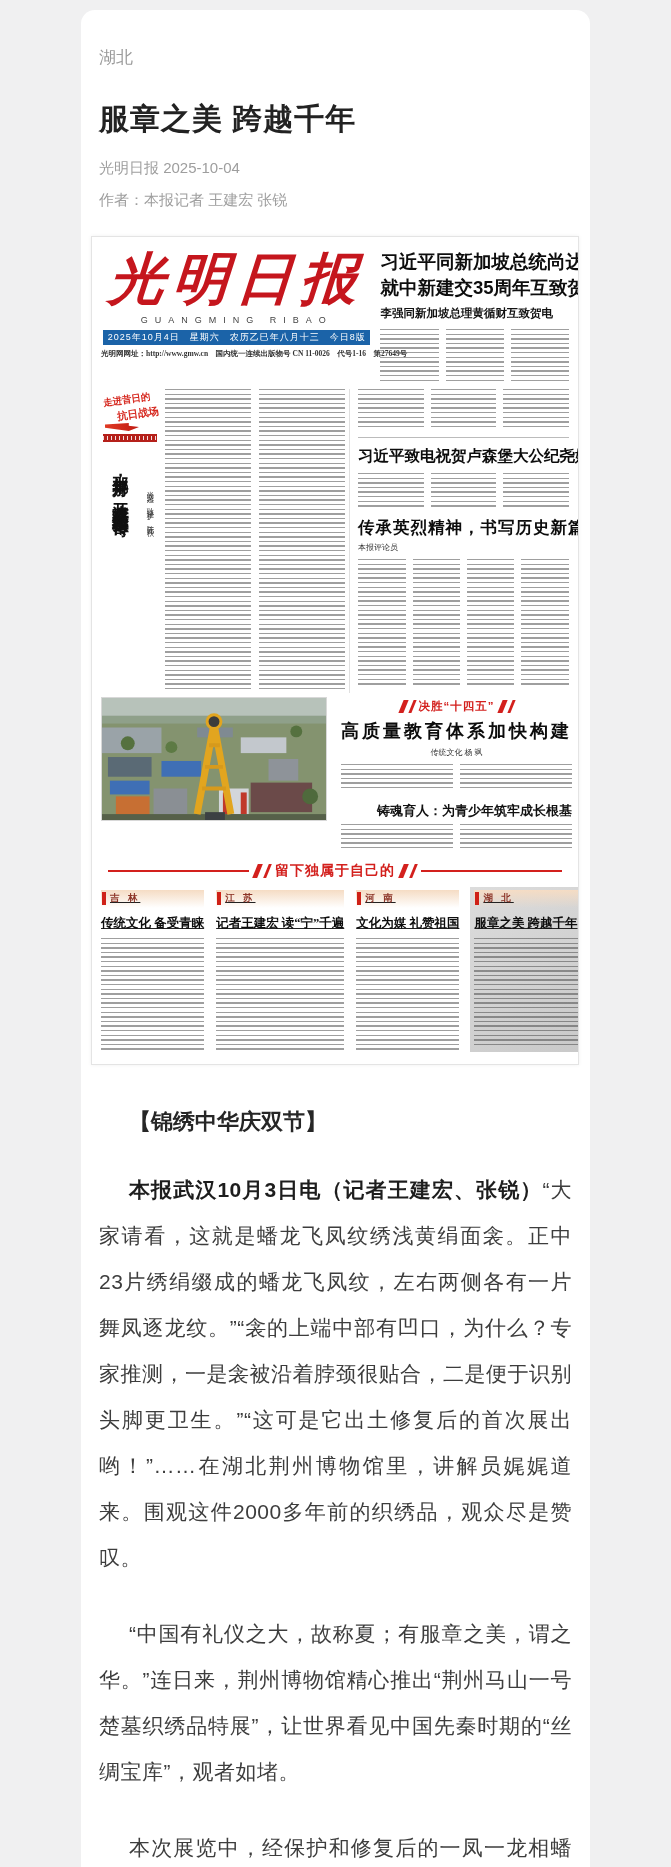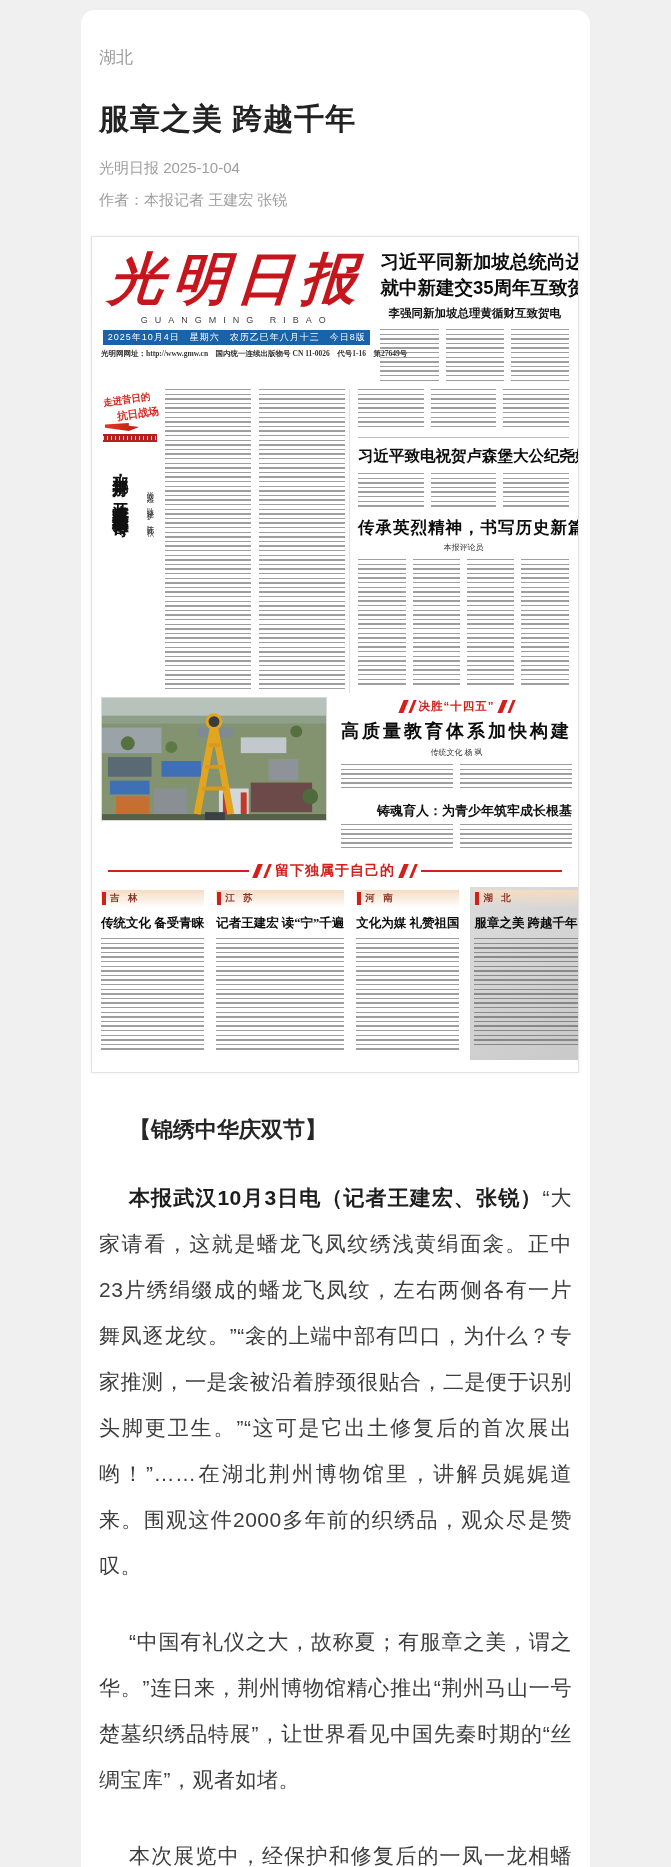--- a/index.html
+++ b/index.html
@@ -42,21 +42,21 @@
     white-space:nowrap;
   }
   .brand-en { font-size:9px; letter-spacing:7px; color:#444; margin-top:4px; font-family:"Liberation Sans",sans-serif; }
   .dateband {
     margin:5px 2px 0; background:#1b63a8; color:#fff; font-size:9px;
     line-height:15px; font-family:"Liberation Sans",sans-serif; letter-spacing:1px; white-space:nowrap;
   }
   .pubinfo { font-size:7.5px; color:#333; margin-top:4px; white-space:nowrap; font-weight:700; }
   .mast-right { width:42%; padding:2px 0 0 8px; }
   .hl-lead { font-family:"Liberation Sans",sans-serif; font-weight:700; font-size:18.5px; line-height:26px; text-align:center; color:#0d0d0d; white-space:nowrap; }
-  .hl-lead-sub { font-family:"Liberation Sans",sans-serif; font-weight:700; font-size:11.5px; text-align:center; margin-top:5px; color:#111; white-space:nowrap; }
+  .hl-lead-sub { font-family:"Liberation Sans",sans-serif; font-weight:700; font-size:11.5px; text-align:left; margin-top:5px; color:#111; white-space:nowrap; }
   .mast-right .simcols { margin-top:8px; }
 
   
   .row2 { display:flex; padding:6px 9px 0; }
   .row2-left { width:53%; position:relative; height:304px; }
   .badge-war {
     position:absolute; left:2px; top:4px; width:58px; height:58px;
   }
   .badge-war .bw-l1, .badge-war .bw-l2 {
     color:#d6281f; font-weight:700; font-size:9.5px; white-space:nowrap;
@@ -75,44 +75,44 @@
   .v-byline {
     position:absolute; left:44px; top:96px; height:170px;
     writing-mode:vertical-rl; text-orientation:upright;
     font-size:7.5px; color:#333; letter-spacing:2px;
   }
   .row2-left .textarea { position:absolute; left:64px; top:0; right:4px; bottom:4px; display:flex; gap:8px; }
   .row2-left .textarea > div { flex:1; }
   .row2-right { width:47%; border-left:1px solid #e0e0e0; padding-left:8px; }
   .hl2 { font-family:"Liberation Sans",sans-serif; font-weight:700; font-size:15.5px; text-align:center; margin:8px 0 6px; color:#0c0c0c; white-space:nowrap; border-top:1px solid #bbb; padding-top:8px; }
   .hl3 { font-weight:700; font-size:16.5px; text-align:center; margin-top:10px; letter-spacing:1px; color:#0c0c0c; white-space:nowrap; }
-  .hl3-by { font-size:8px; text-align:center; margin:3px 0 6px; color:#333; }
+  .hl3-by { font-size:8px; text-align:left; margin:3px 0 6px; color:#333; }
 
   
   .row3 { display:flex; padding:4px 9px 0; }
   .photo { width:226px; height:124px; border:1px solid #d8d8d8; flex:none; }
   .row3-right { flex:1; padding-left:14px; }
   .badge145 { display:flex; align-items:center; justify-content:center; gap:5px; margin-top:2px; }
   .badge145 .slash { width:5px; height:13px; background:#d3201d; transform:skewX(-22deg); }
   .badge145 .slash.thin { width:3px; }
   .badge145 .t { color:#d3201d; font-weight:700; font-size:11.5px; font-family:"Liberation Sans",sans-serif; letter-spacing:1px; }
   .hl4 { font-weight:700; font-size:18px; letter-spacing:3px; text-align:center; margin-top:5px; color:#0c0c0c; white-space:nowrap; }
   .hl4-by { font-size:8px; text-align:center; margin:4px 0 6px; color:#333; }
   .edu-sub { font-weight:700; font-size:13px; color:#111; margin:10px 0 4px; text-align:right; white-space:nowrap; }
 
   
   .divider { display:flex; align-items:center; margin:12px 16px 8px; gap:6px; }
   .divider .line { flex:1; height:1.5px; background:#d3201d; }
   .divider .slash { width:5px; height:14px; background:#d3201d; transform:skewX(-22deg); }
   .divider .t { color:#d3201d; font-weight:700; font-size:14px; font-family:"Liberation Sans",sans-serif; letter-spacing:1px; }
 
   
-  .cols4 { display:flex; gap:12px; padding:2px 9px 12px; }
+  .cols4 { display:flex; gap:12px; padding:2px 9px 12px;text-decoration:underline; }
   .ncol { flex:1; }
-  .ncol.hl-col { background:linear-gradient(145deg,#dcdcdc,#c9c9c9); padding:3px 4px 14px; margin:-3px -1px 0; }
+  .ncol.hl-col { background:linear-gradient(145deg,#dcdcdc,#c9c9c9); padding:3px 4px 6px; margin:-3px -1px 0; }
   .region { position:relative; background:linear-gradient(to bottom,#f5dcc4,rgba(255,255,255,0)); padding:2px 2px 3px 9px;
     color:#8c3326; font-weight:700; font-size:9.5px; letter-spacing:3px; }
   .region::before { content:""; position:absolute; left:1px; top:2px; bottom:3px; width:3.5px; background:#cf2117; }
   .col-hl { font-weight:700; font-size:12.5px; text-align:center; margin:7px 0 6px; color:#0d0d0d; white-space:nowrap; }
 
   
   .sect-head { margin:42px 0 0 30px; font-size:22px; font-weight:700; color:#262626; }
   .body-text p {
     margin-top:30px; font-size:21px; line-height:46px; color:#3d3d3d;
     text-align:justify; text-indent:30px; letter-spacing:.5px;

